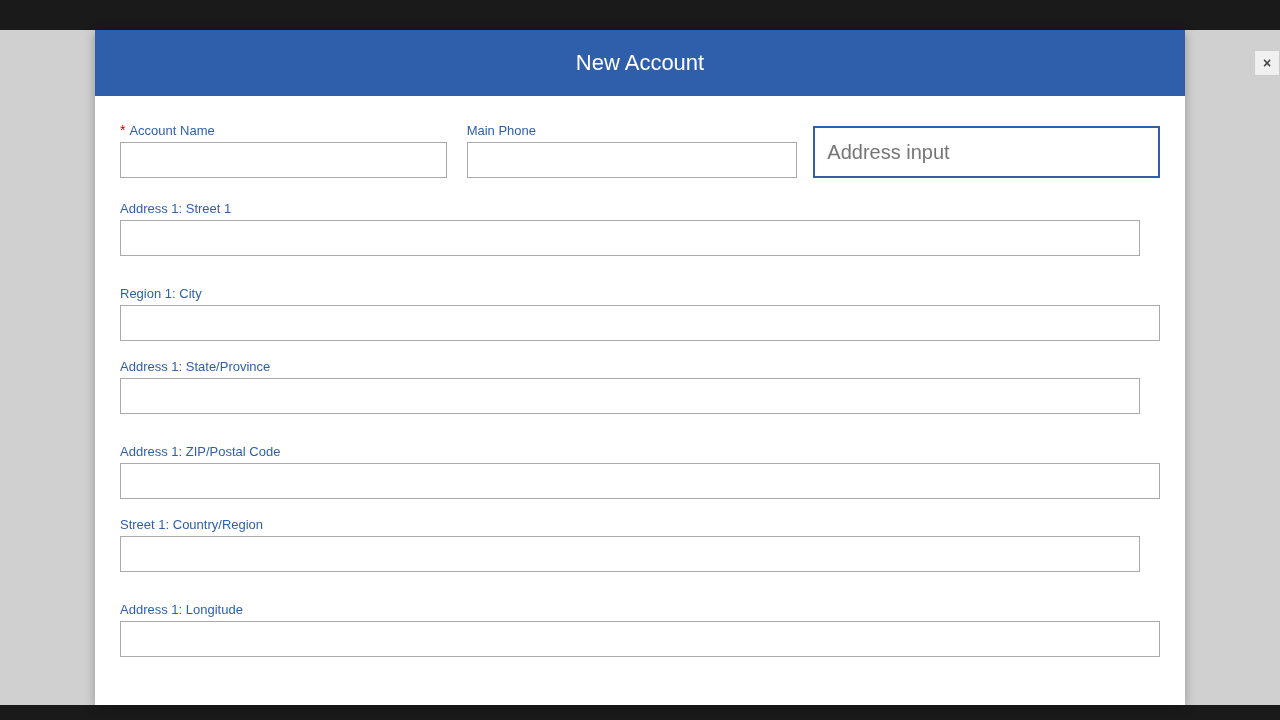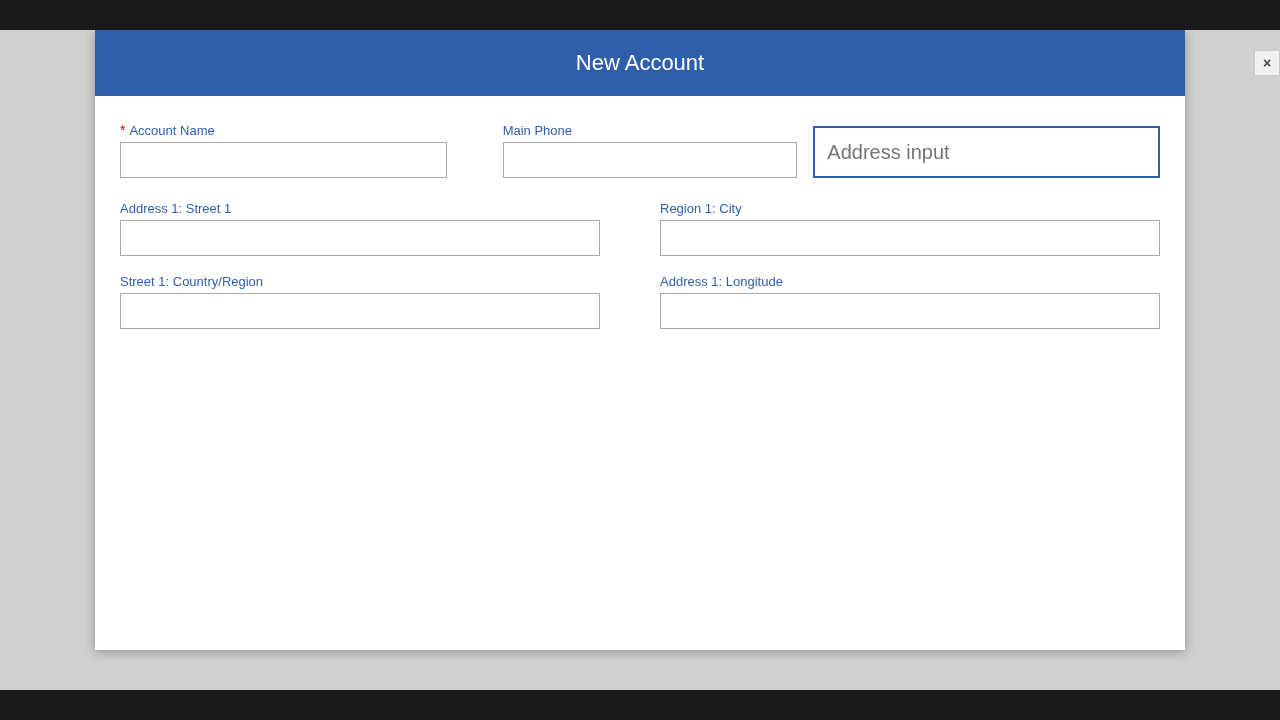--- a/index.html
+++ b/index.html
@@ -29,21 +29,21 @@
       background-color: #1a1a1a;
       height: 30px;
       width: 100%;
       flex-shrink: 0;
       margin-top: auto;
     }
 
     .modal-wrapper {
       flex: 1;
       display: flex;
-      align-items: flex-start;
+      align-items: center;
       justify-content: center;
       padding: 0;
       position: relative;
     }
 
     .modal {
       background-color: #ffffff;
       width: 1090px;
       margin: 0 auto;
       position: relative;
@@ -136,21 +136,21 @@
     }
 
     .required-label-row {
       display: flex;
       align-items: center;
       margin-bottom: 4px;
     }
 
     .two-col-row {
       display: grid;
-      grid-template-columns: 1fr 1fr;
+      grid-template-columns: 1fr;
       gap: 12px 40px;
     }
 
     .two-col-row .form-field {
       padding-right: 20px;
     }
 
     .two-col-row .form-field:last-child {
       padding-right: 0;
     }
@@ -172,41 +172,51 @@
 
       <div class="top-row">
         <div class="form-field" style="padding-right:20px;">
           <div class="required-label-row">
             <span class="required-star">*</span>
             <label class="form-label" style="margin-bottom:0;">Account Name</label>
           </div>
           <input class="form-input" type="text" style="">
         </div>
 
-        <div class="form-field" style="padding-right:16px;margin-left:36px;">
+        <div class="form-field" style="padding-right:16px;">
           <label class="form-label">Main Phone</label>
           <input class="form-input" type="text" style="">
         </div>
 
         <div class="form-field">
           <input class="address-input-large" type="text" placeholder="Address input" style="">
         </div>
       </div>
 
       <div class="two-col-row">
         <div class="form-field">
           <label class="form-label">Address 1: Street 1</label>
           <input class="form-input" type="text" style="">
         </div>
         <div class="form-field">
           <label class="form-label">Region 1: City</label>
           <input class="form-input" type="text" style="">
         </div>
       </div>
 
+      <div class="two-col-row">
+        <div class="form-field">
+          <label class="form-label">Address 1: State/Province</label>
+          <input class="form-input" type="text" style="">
+        </div>
+        <div class="form-field">
+          <label class="form-label">Address 1: ZIP/Postal Code</label>
+          <input class="form-input" type="text" style="">
+        </div>
+      </div>
 
       <div class="two-col-row">
         <div class="form-field">
           <label class="form-label">Street 1: Country/Region</label>
           <input class="form-input" type="text" style="">
         </div>
         <div class="form-field">
           <label class="form-label">Address 1: Longitude</label>
           <input class="form-input" type="text" style="">
         </div>

